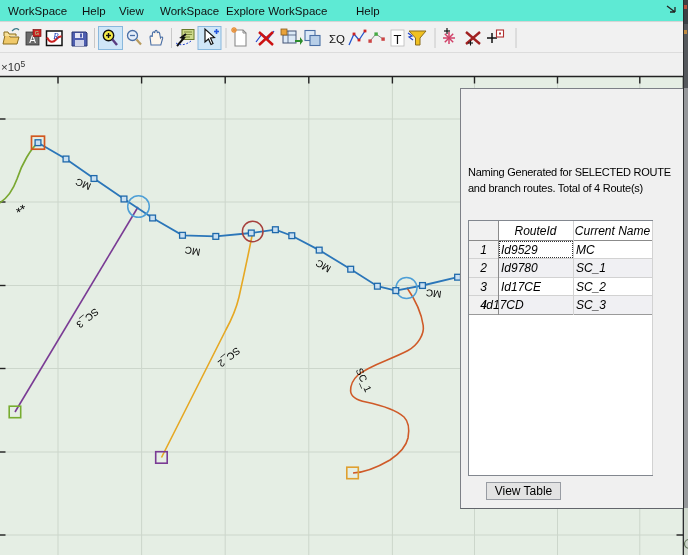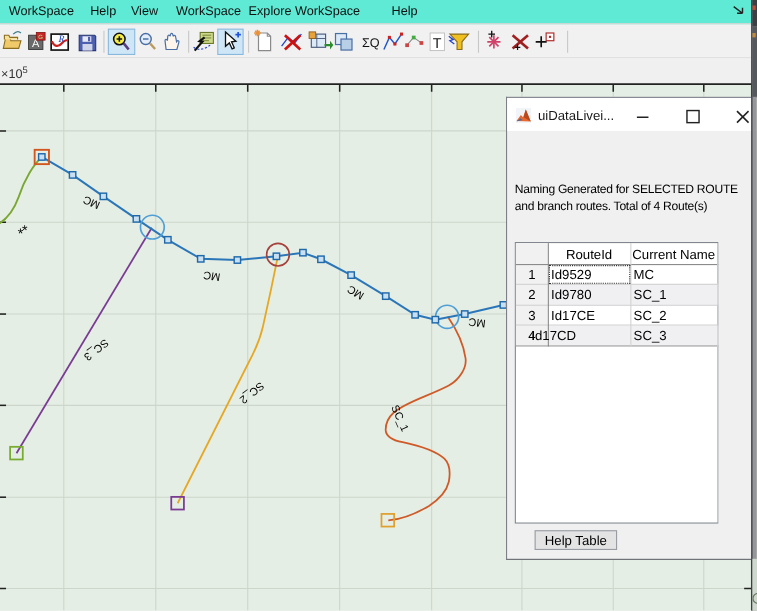--- a/index.html
+++ b/index.html
@@ -5,21 +5,21 @@
   * { margin:0; padding:0; box-sizing:border-box; }
   html,body { width:688px; height:555px; overflow:hidden; font-family:"Liberation Sans", sans-serif; background:#f0f0f0; }
   #menubar { position:absolute; left:0; top:0; width:688px; height:22px; background:#5eead4; border-bottom:1px solid #d5d5d5; }
   .mi { position:absolute; top:4.5px; font-size:11.5px; color:#111; }
   #toolbar { position:absolute; left:0; top:23px; width:688px; height:30px; }
   #plot { position:absolute; left:0; top:53px; width:688px; height:502px; }
   #dialog { position:absolute; left:460px; top:87.5px; width:228px; height:421.5px; background:#f0f0f0; border-left:1.5px solid #7d8087; border-top:1px solid #7d8087; border-bottom:1.5px solid #62656b; overflow:hidden; }
   #titlebar { position:absolute; left:0; top:0; width:228px; height:30.5px; background:#ffffff; }
   #dlgtitle { position:absolute; left:28px; top:9px; font-size:12px; color:#1a1a1a; }
   #msg { position:absolute; left:7px; top:76.5px; width:226px; font-size:11px; letter-spacing:-0.25px; line-height:15.5px; color:#000; white-space:nowrap; }
-  #tablebox { position:absolute; left:7px; top:131px; width:185px; height:256px; background:#ffffff; border:1px solid #82878f; }
+  #tablebox { position:absolute; left:7px; top:131px; width:185px; height:256px; background:#ffffff; border:1px solid #82878f;font-style:italic; }
   .tl { position:absolute; background:#d2d2d2; }
   .tt { position:absolute; font-size:12px; color:#000; white-space:nowrap;text-align:center; }
   #copybtn { position:absolute; left:25px; top:393.5px; width:75px; height:18px; background:#e3e3e3; border:1px solid #989ca3; font-size:12px; color:#000; text-align:center; line-height:16px; }
 </style>
 </head>
 <body>
 <div id="menubar">
   <span class="mi" style="left:8px">WorkSpace</span>
   <span class="mi" style="left:82px">Help</span>
   <span class="mi" style="left:119px">View</span>
@@ -273,35 +273,20 @@
     <text transform="translate(434,237) rotate(187)">MC</text>
     <text transform="translate(85.5,262.5) rotate(142)">SC_3</text>
     <text transform="translate(227,301.5) rotate(142)">SC_2</text>
     <text transform="translate(360.5,328.5) rotate(66)">SC_1</text>
     <text transform="translate(16.5,150.5) rotate(142)" font-size="13">**</text>
   </g>
   <circle cx="689" cy="492" r="4.5" fill="none" stroke="#66785f" stroke-width="1.2"></circle>
 </svg>
 
 <div id="dialog">
-  <div id="titlebar">
-    <svg style="position:absolute;left:8px;top:9.5px" width="14" height="14" viewBox="0 0 14 14">
-      <rect x="0" y="0" width="14" height="14" fill="#f2f5f8"></rect>
-      <path d="M0.5,12 L4.5,6.5 L6.5,8.5 L9,1.5 L13.5,12.5 Z" fill="#e8692f"></path>
-      <path d="M9,1.5 L13.5,12.5 L7,8.5 Z" fill="#b8491f"></path>
-      <path d="M0.5,12.5 L4,9.5 L6,11 Z" fill="#53699c"></path>
-    </svg>
-    <span id="dlgtitle">uiDataLivei...</span>
-    <svg style="position:absolute;left:112px;top:0" width="116" height="31" viewBox="0 0 116 31">
-      <line x1="6" y1="17.5" x2="16.5" y2="17.5" stroke="#222" stroke-width="1.4"></line>
-      <rect x="51.5" y="11.5" width="11" height="11" fill="none" stroke="#222" stroke-width="1.3"></rect>
-      <line x1="97" y1="12" x2="107.5" y2="22.5" stroke="#222" stroke-width="1.4"></line>
-      <line x1="107.5" y1="12" x2="97" y2="22.5" stroke="#222" stroke-width="1.4"></line>
-    </svg>
-  </div>
   <div id="msg">Naming Generated for SELECTED ROUTE<br>and branch routes. Total of 4 Route(s)</div>
   <div id="tablebox">
 
     <div style="position:absolute;left:0;top:0;width:29px;height:93.5px;background:#f1f1f1"></div>
 
     <div style="position:absolute;left:29px;top:37.5px;width:154.5px;height:19px;background:#f0f0f3"></div>
     <div style="position:absolute;left:29px;top:75px;width:154.5px;height:18.5px;background:#f0f0f3"></div>
 
     <div class="tl" style="left:0;top:19px;width:183.5px;height:1px;background:#8b8b8b"></div>
     <div class="tl" style="left:0;top:37.5px;width:183.5px;height:1px"></div>
@@ -324,21 +309,21 @@
 
     <div class="tt" style="left:32px;top:22px">Id9529</div>
     <div class="tt" style="left:32px;top:40.5px">Id9780</div>
     <div class="tt" style="left:32px;top:59px">Id17CE</div>
     <div class="tt" style="left:14px;top:77.5px">Id17CD</div>
     <div class="tt" style="left:107px;top:22px">MC</div>
     <div class="tt" style="left:107px;top:40.5px">SC_1</div>
     <div class="tt" style="left:107px;top:59px">SC_2</div>
     <div class="tt" style="left:107px;top:77.5px">SC_3</div>
   </div>
-  <div id="copybtn">Help Table</div>
+  <div id="copybtn">View Table</div>
 </div>
 <div id="rightstrip" style="position:absolute;left:683px;top:0;width:5px;height:555px;z-index:50;border-left:1.6px solid #2a2c2e;background:#95979a">
   <div style="position:absolute;left:0;top:0;width:5px;height:24px;background:#3c4044"></div>
   <div style="position:absolute;left:0;top:24px;width:5px;height:64px;background:#55585c"></div>
   <div style="position:absolute;left:0.4px;top:5px;width:2.6px;height:4px;background:#b8503c"></div>
   <div style="position:absolute;left:0.4px;top:30px;width:2.6px;height:4px;background:#c08a40"></div>
   <div style="position:absolute;left:0;top:508px;width:5px;height:47px;background:#cfd8cd"></div>
   <svg style="position:absolute;left:0;top:530px" width="5" height="25">
       <circle cx="5" cy="14" r="4.5" fill="none" stroke="#66785f" stroke-width="1.2"></circle>
     </svg>

